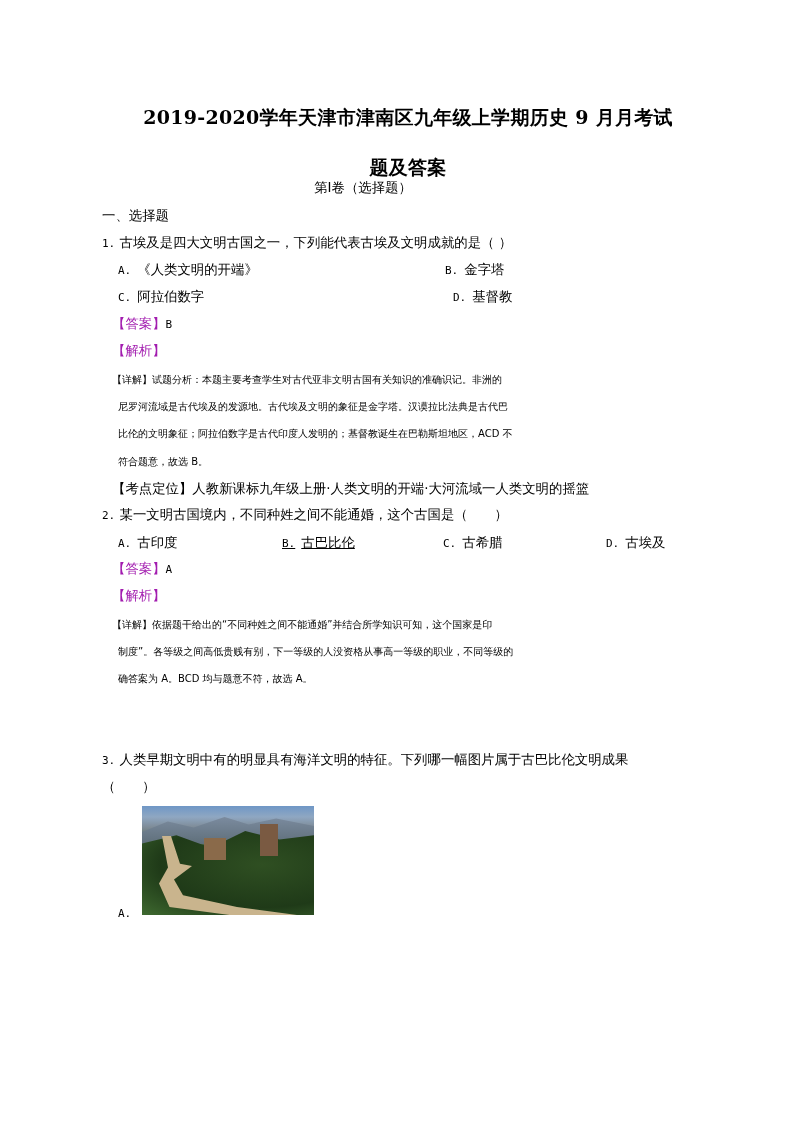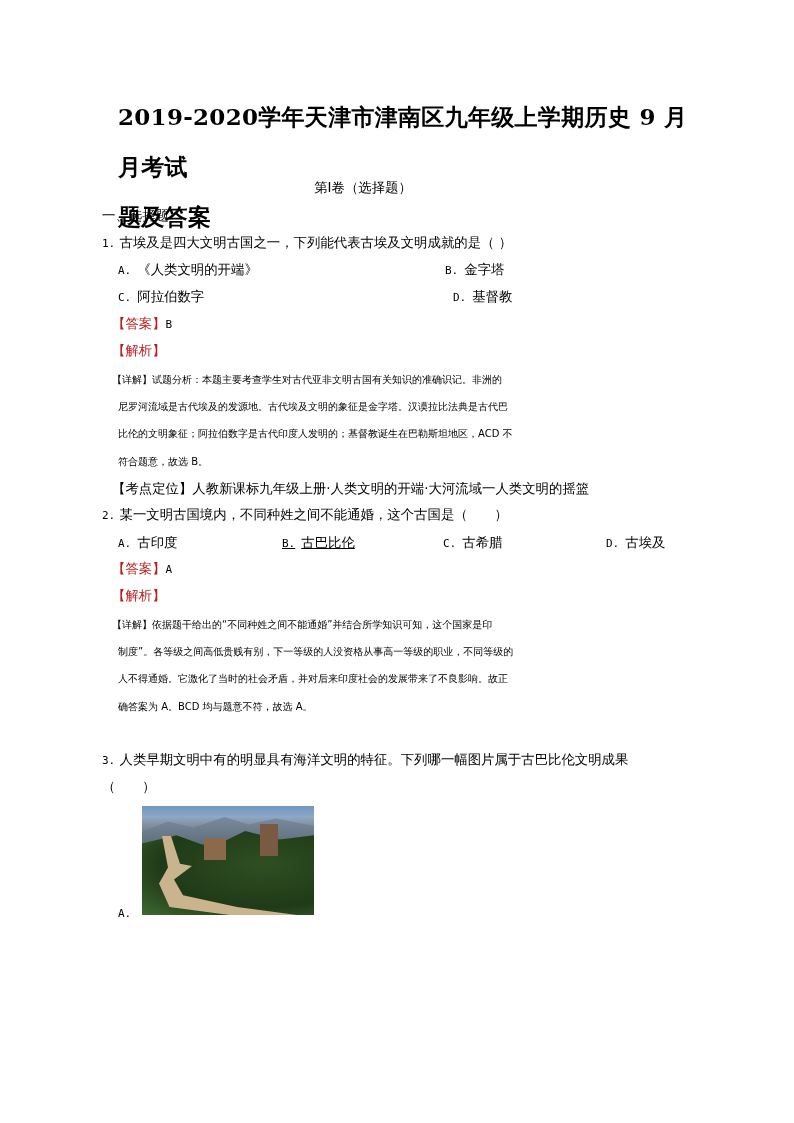--- a/index.html
+++ b/index.html
@@ -1,23 +1,23 @@
 <!DOCTYPE html>
 <html><head>
 <meta charset="utf-8">
 <style>
   html, body { margin: 0; padding: 0; background: #ffffff; }
   body { width: 794px; height: 1123px; position: relative; overflow: hidden;
          font-family: "DejaVu Sans", "Liberation Sans", sans-serif; color: #000; }
   .title { position: absolute; left: 118px; top: 92px; width: 580px;
            font-family: "DejaVu Serif", "Liberation Serif", serif; font-weight: bold;
-           font-size: 23px; line-height: 50px; letter-spacing: 0.3px; }
+           font-size: 19px; line-height: 50px; letter-spacing: 0.3px; text-align: center; }
   .line { position: absolute; left: 102px; font-size: 13.4px; line-height: 26px; white-space: nowrap; }
   .center { left: 0; width: 726px; text-align: center; }
-  .tag { color: #b91c1c; font-family: Liberation Mono, monospace; }
+  .tag { color: #a21caf; font-family: Liberation Mono, monospace; }
   .opt { position: absolute; font-size: 13.4px; line-height: 26px; white-space: nowrap; }
   .opt .letter { font-family: "DejaVu Sans Mono", "Liberation Mono", monospace; font-size: 11px; margin-right: 6px; }
   .para { position: absolute; left: 118px; width: 560px; font-size: 10px; line-height: 27.2px; text-align: justify; }
   .photo { position: absolute; left: 142px; top: 806px; width: 172px; height: 109px; overflow: hidden;
            background: linear-gradient(180deg, #6f97c6 0%, #8fa7c2 10%, #7d8a95 20%, #3e5c35 38%, #2d4a26 60%, #3b5a2c 100%); }
   .photo .wall { position: absolute; }
   .mono { font-family: "DejaVu Sans Mono", "Liberation Mono", monospace; font-size: 11px; }
 </style>
 </head>
 <body>
@@ -80,21 +80,20 @@
 </div>
 <div class="line" style="left:112px; top:556px;">
   <span class="tag">【答案】</span><span class="mono">A</span>
 </div>
 <div class="line" style="left:112px; top:583px;">
   <span class="tag">【解析】</span>
 </div>
 <div class="para" style="left:112px; top:611px; width:570px;">
   <div><span>【详解】</span><span>依据题干给出的“不同种姓之间不能通婚”并结合所学知识可知，这个国家是印</span></div>
   <div style="padding-left:6px;">制度”。各等级之间高低贵贱有别，下一等级的人没资格从事高一等级的职业，不同等级的</div>
-  <div style="padding-left:6px;">人不得通婚。它激化了当时的社会矛盾，并对后来印度社会的发展带来了不良影响。故正</div>
   <div style="padding-left:6px;">确答案为 A。BCD 均与题意不符，故选 A。</div>
 </div>
 
 <div class="line" style="top:747px;">
   <span class="mono">3.</span>
   <span>人类早期文明中有的明显具有海洋文明的特征。下列哪一幅图片属于古巴比伦文明成果</span>
 </div>
 <div class="line" style="top:774px;">（　　）</div>
 
 <div class="photo">

